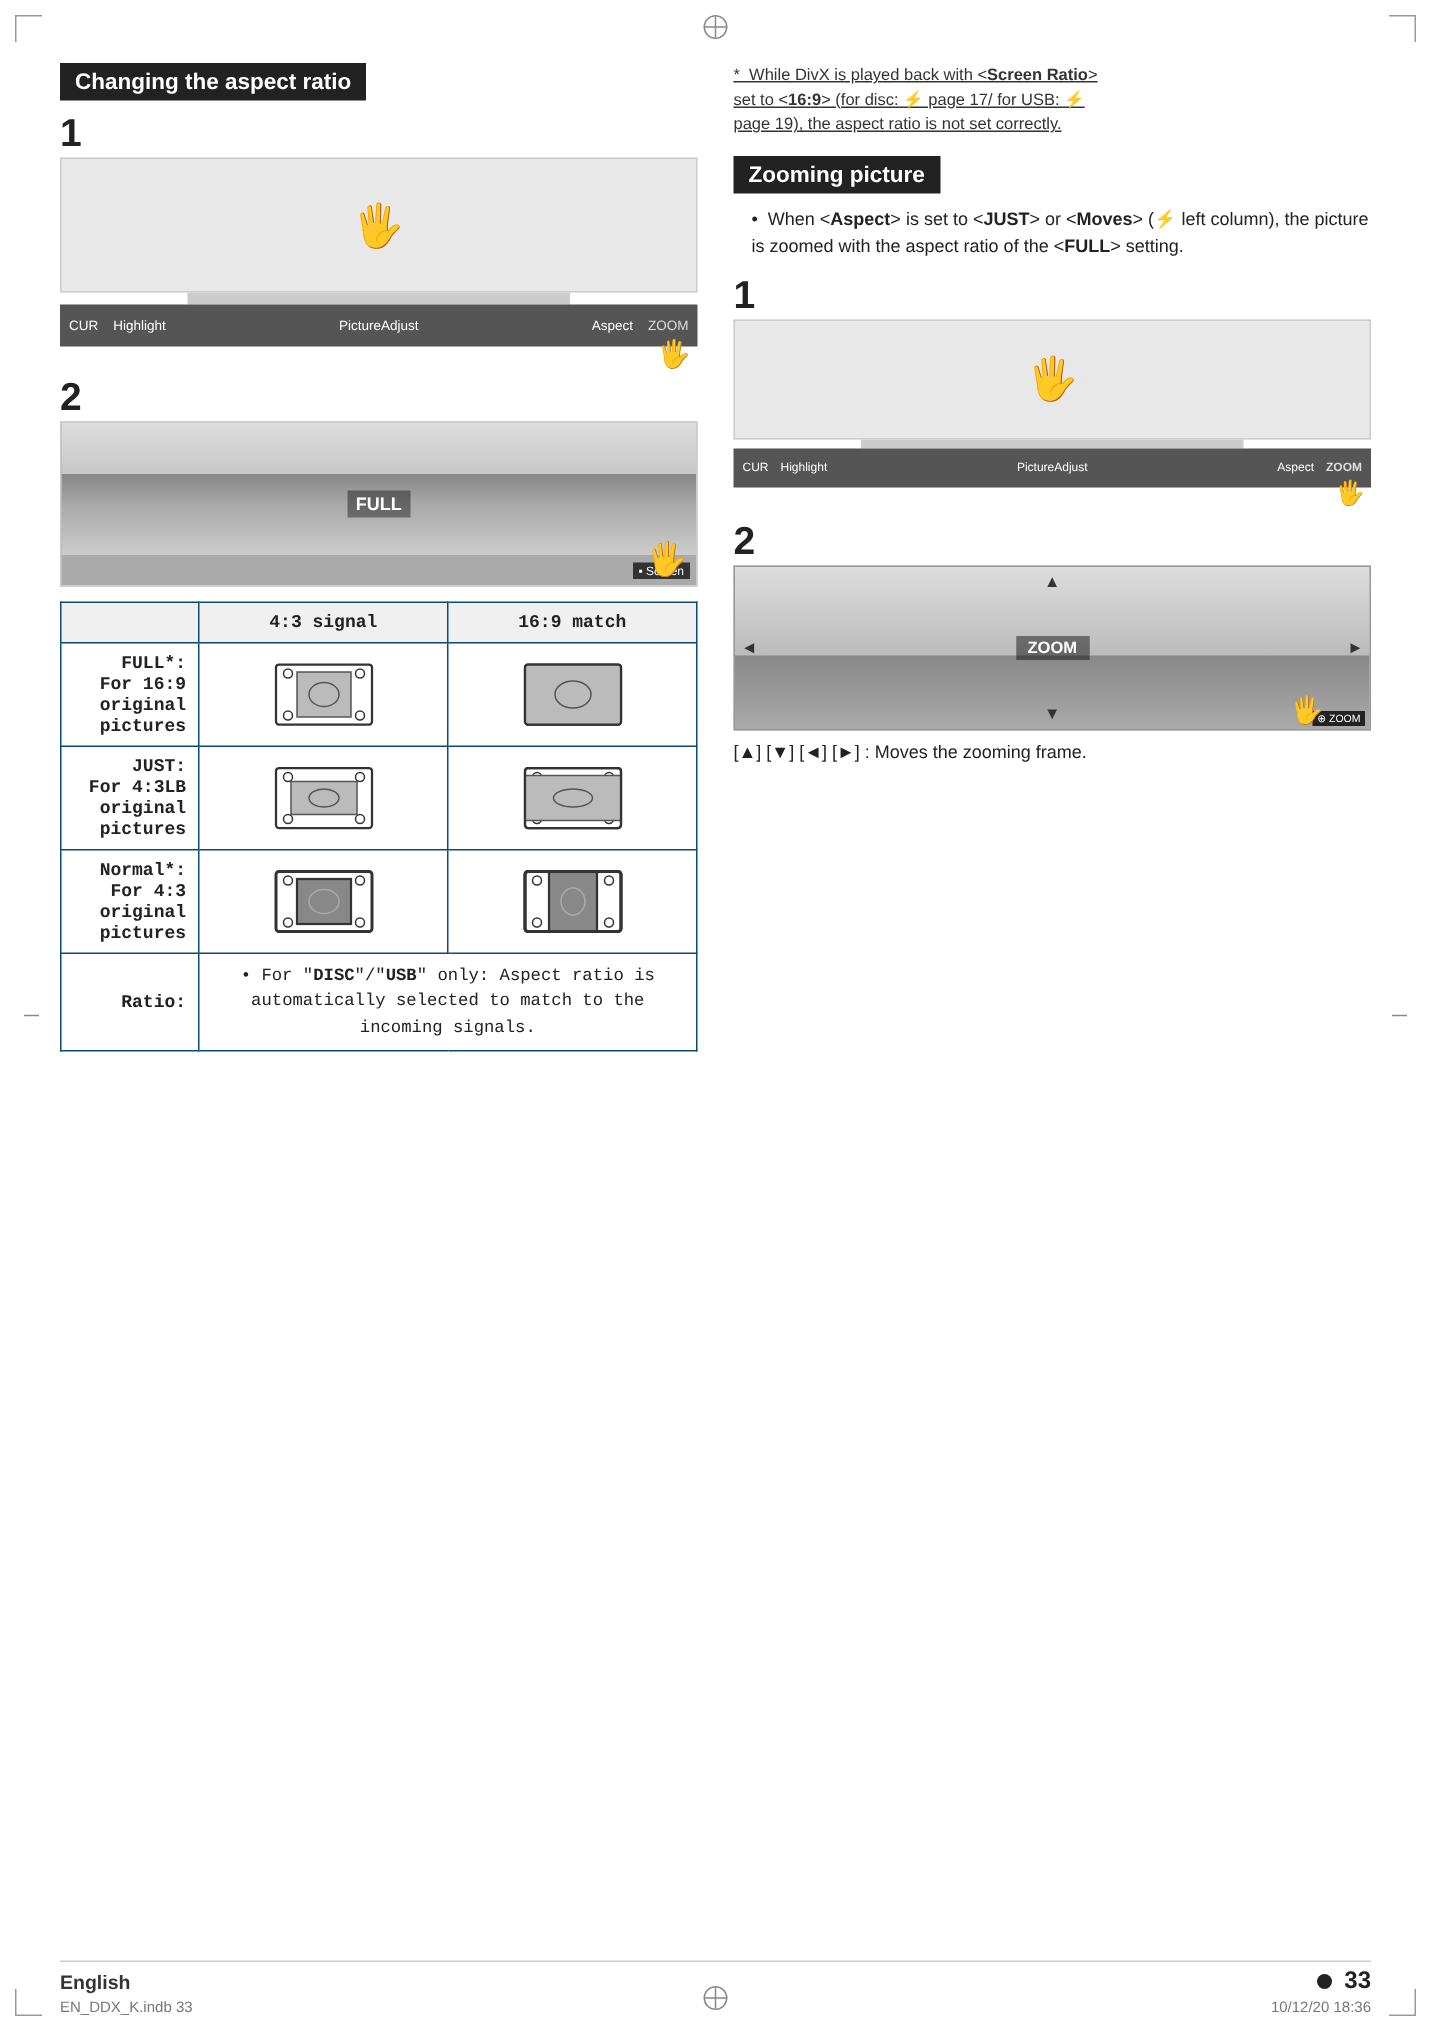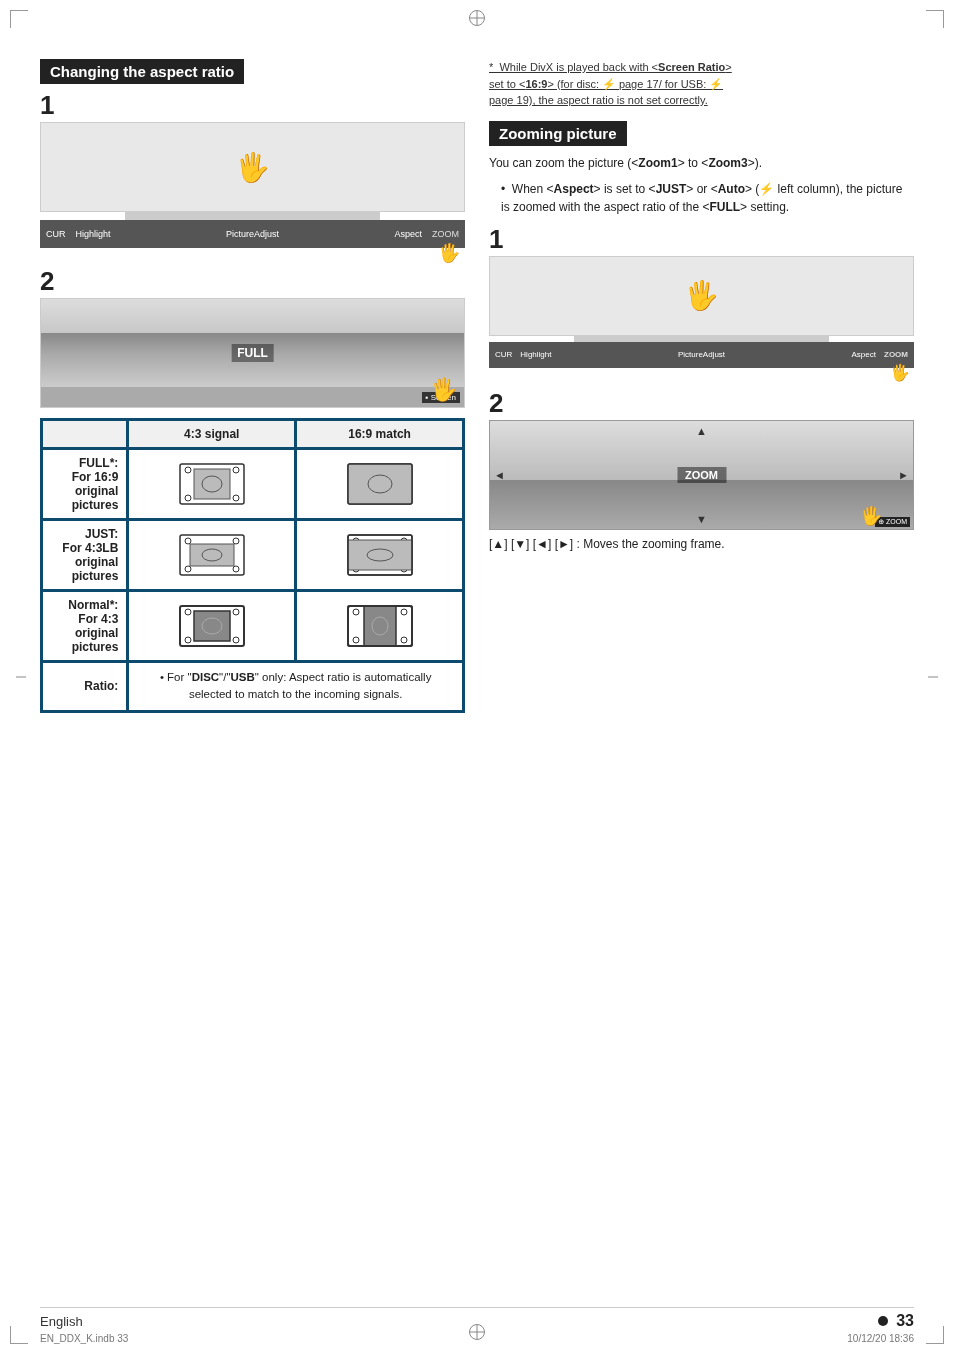--- a/index.html
+++ b/index.html
@@ -51,21 +51,21 @@
       width: 16px;
       height: 16px;
       border-radius: 50%;
       border: 1px solid #888;
     }
 
     
     .main-layout {
       display: flex;
       gap: 24px;
-      margin-top: 29px;
+      margin-top: 12px;
       position: relative;
     }
 
     .col-left {
       flex: 1;
       min-width: 0;
     }
 
     .col-right {
       flex: 1;
@@ -143,24 +143,25 @@
     }
 
     
     .aspect-table {
       width: 100%;
       border-collapse: collapse;
       margin-top: 10px;
       font-size: 12px;
     }
     .aspect-table th, .aspect-table td {
-      border: 3px solid #0c4a6e;
+      border: 1px solid #0c4a6e;
       padding: 6px 8px;
       text-align: center;
       vertical-align: middle;
+      font-family: Liberation Mono, monospace;
     }
     .aspect-table th {
       background: #f0f0f0;
       font-weight: bold;
     }
     .aspect-table td:first-child {
       text-align: right;
       font-weight: bold;
     }
 
@@ -260,20 +261,21 @@
       font-size: 11px;
       line-height: 1.5;
       margin-bottom: 12px;
       color: #333;
       text-decoration: underline;
     }
 
     .english-label {
       font-size: 13px;
       color: #333;
+      font-weight: bold;
     }
 
     
     .auto-desc {
       font-size: 11.5px;
       line-height: 1.5;
     }
 
     
     .tv-cell-svg {
@@ -478,27 +480,24 @@
       <div class="asterisk-note">
         * &nbsp;While DivX is played back with &lt;<b>Screen Ratio</b>&gt;<br>
         set to &lt;<b>16:9</b>&gt; (for disc: ⚡ page 17/ for USB: ⚡<br>
         page 19), the aspect ratio is not set correctly.
       </div>
 
       
       <div class="section-header">Zooming picture</div>
 
       
-      <p class="zoom-note">
-        You can zoom the picture (&lt;<b>Zoom1</b>&gt; to &lt;<b>Zoom3</b>&gt;).
-      </p>
 
       
       <div class="bullet-list">
-        • &nbsp;When &lt;<b>Aspect</b>&gt; is set to &lt;<b>JUST</b>&gt; or &lt;<b>Auto</b>&gt; (⚡ left column), the picture is zoomed with the aspect ratio of the &lt;<b>FULL</b>&gt; setting.
+        • &nbsp;When &lt;<b>Aspect</b>&gt; is set to &lt;<b>JUST</b>&gt; or &lt;<b>Moves</b>&gt; (⚡ left column), the picture is zoomed with the aspect ratio of the &lt;<b>FULL</b>&gt; setting.
       </div>
 
       
       <div class="step-num">1</div>
 
       
       <div class="screen-box" style="width:100%;height:80px;margin-bottom:0;">
         <div class="hand-icon">🖐</div>
       </div>
       

